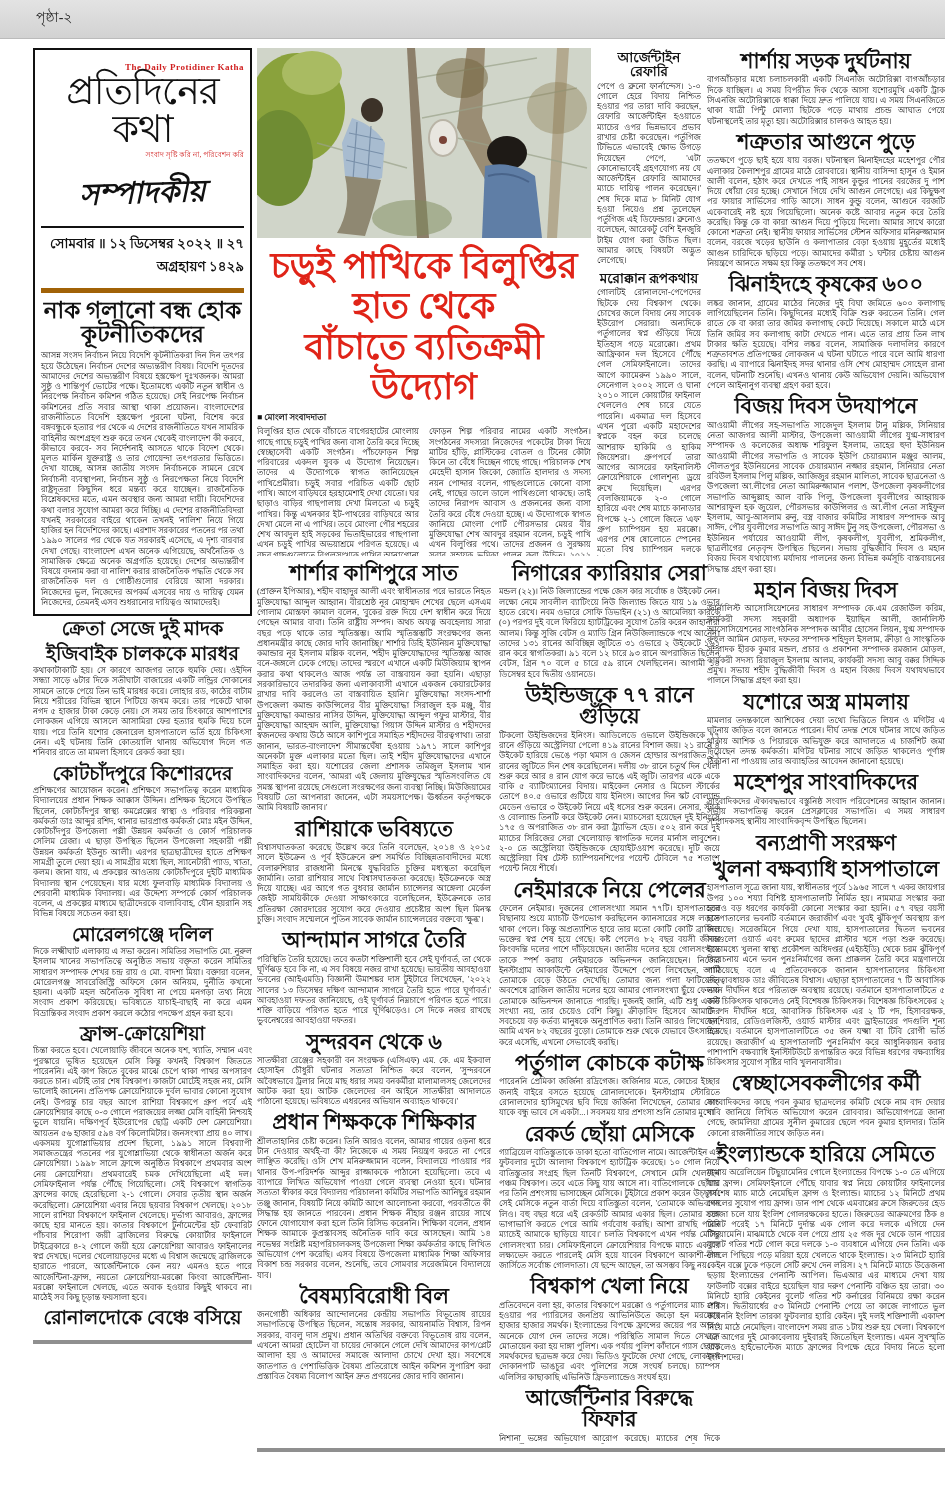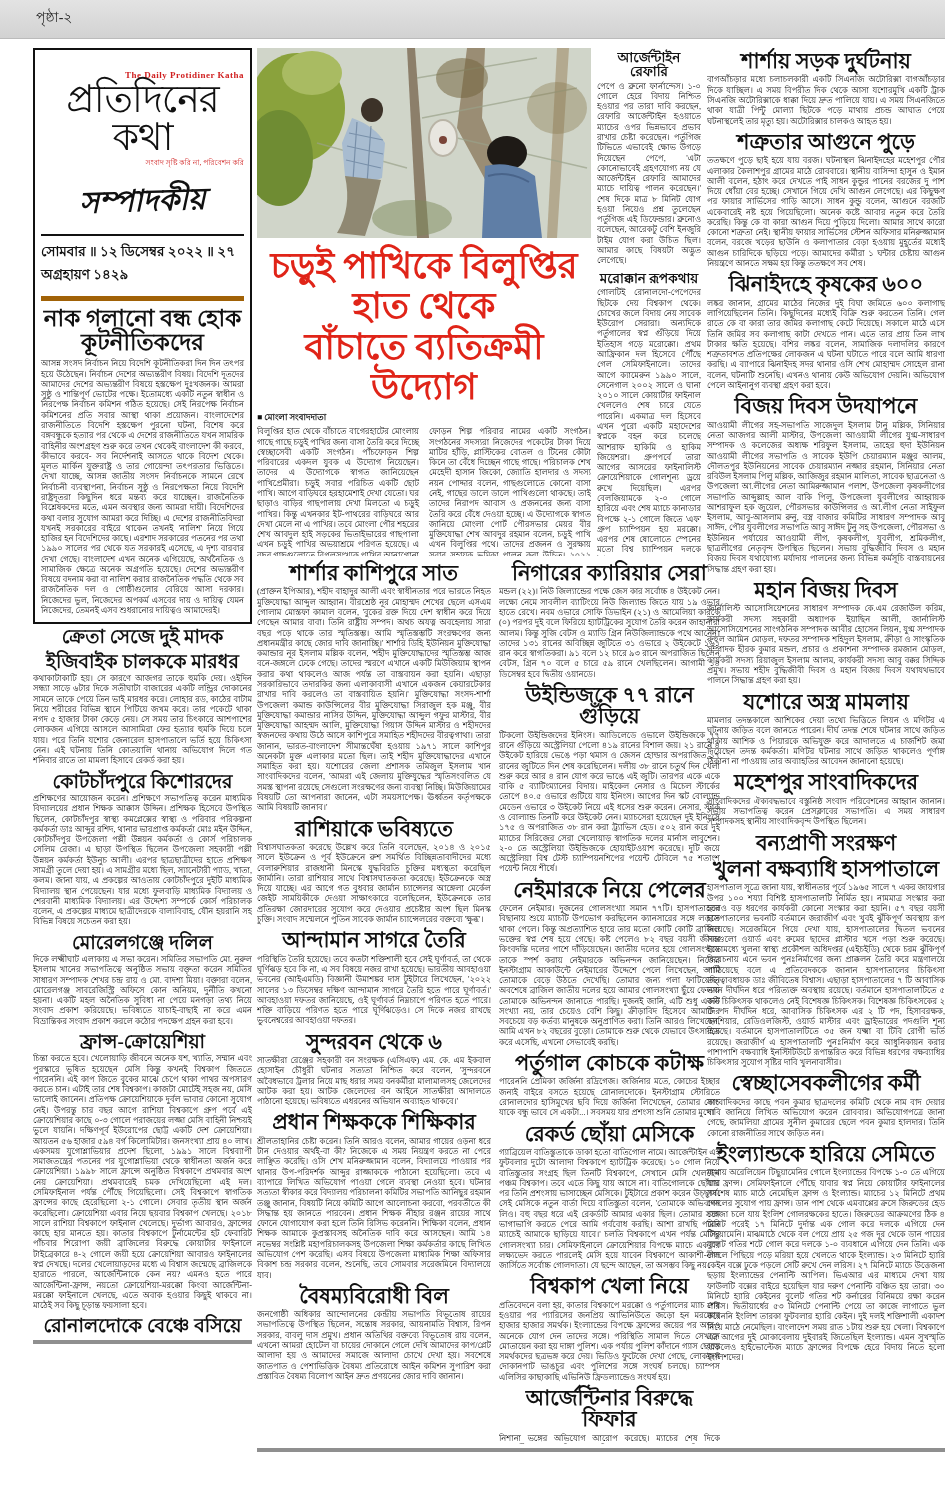--- a/index.html
+++ b/index.html
@@ -11,27 +11,27 @@
   .topbar{
     position:absolute;left:0;top:0;width:945px;height:38px;
     background:linear-gradient(#e3e3e3,#d2d2d2);
     border-bottom:1px solid #bbb;
   }
   .topbar .pagelabel{
     position:absolute;left:36px;top:6px;font-size:14px;font-weight:normal;color:#222;
   }
   
   .left-col{position:absolute;left:33px;top:48px;width:219px;height:1294px;overflow:hidden;}
-  .mast-box{border:2px solid #111;padding:20px 6px 6px 6px;}
+  .mast-box{border:2px solid #111;padding:12px 6px 6px 6px;}
   .eng-title{text-align:right;font-size:9px;font-weight:bold;color:var(--mast-red);letter-spacing:.5px;}
   .bn-title{font-size:38px;font-weight:normal;line-height:1.0;text-align:center;letter-spacing:-1px;}
   .tagline{text-align:right;font-size:7.5px;color:var(--mast-red);margin-top:1px;}
   .script-name{font-style:italic;font-weight:bold;font-size:30px;text-align:center;margin:8px 0 6px 0;transform:rotate(-2deg);}
   .date-rule{border-top:2px solid #111;margin:2px 0 3px 0;}
-  .dateline{text-align:left;font-weight:bold;font-size:13.5px;border-bottom:0;padding:2px 0 1px 0;}
+  .dateline{text-align:right;font-weight:bold;font-size:13.5px;border-bottom:0;padding:2px 0 1px 0;}
   .edit-head{font-size:23px;font-weight:bold;text-align:center;line-height:1.05;margin:8px 0 4px 0;border-top:5px solid #a16207;padding-top:6px;}
   .edit-body{font-size:8.3px;line-height:1.24;text-align:justify;}
   
   .article{margin:0 0 5px 0;}
   .art-head{font-weight:bold;text-align:center;line-height:1.02;margin:3px 0 3px 0;}
   .art-body{font-size:8.3px;line-height:1.24;text-align:justify;}
   .left-col .art-head{font-size:19px;}
   .narrow-col .art-head{font-size:13.5px;}
   .right-col .art-head{font-size:21px;}
   .colA .art-head,.colB .art-head{font-size:21px;}

